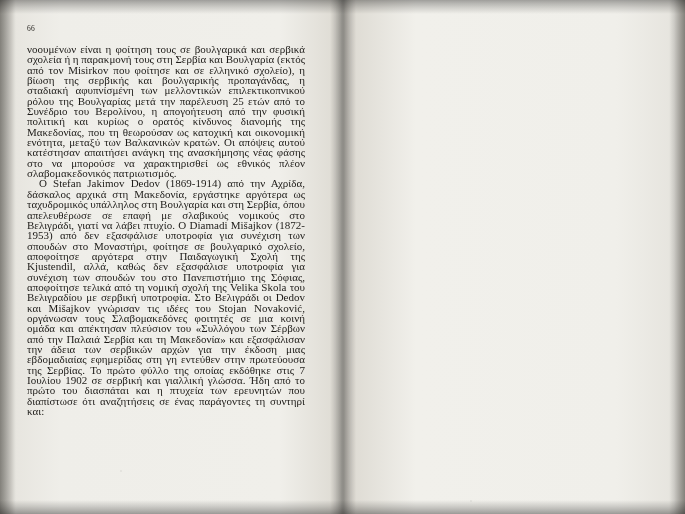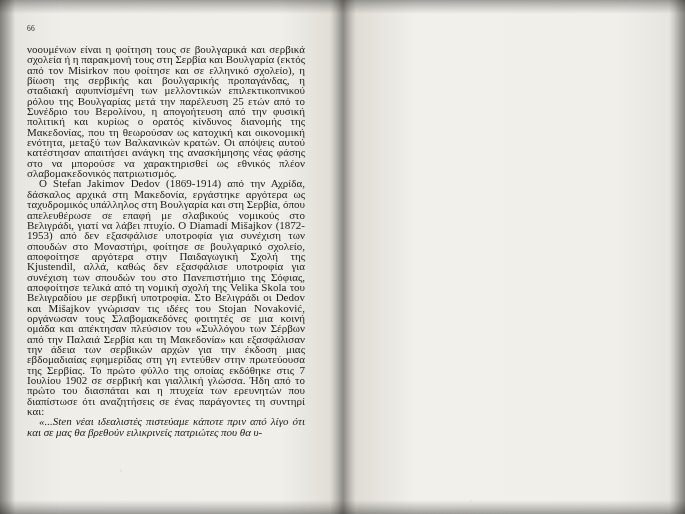--- a/index.html
+++ b/index.html
@@ -116,21 +116,20 @@
 </head>
 <body>
 
 <div class="page-spread">
 
   <div class="paper left">
     <div class="folio left">66</div>
     <div class="column left">
       <p class="noindent">νοουμένων είναι η φοίτηση τους σε βουλγαρικά και σερβι­κά σχολεία ή η παρακμονή τους στη Σερβία και Βουλγαρία (εκτός από τον Misirkov που φοίτησε και σε ελληνικό σχο­λείο), η βίωση της σερβικής και βουλγαρικής προπαγάν­δας, η σταδιακή αφυπνίσμένη των μελλοντικών επιλεκτι­κοπνικού ρόλου της Βουλγαρίας μετά την παρέλευση 25 ε­τών από το Συνέδριο του Βερολίνου, η απογοήτευση από την φυσική πολιτική και κυρίως ο ορατός κίνδυνος διανο­μής της Μακεδονίας, που τη θεωρούσαν ως κατοχική και οικονομική ενότητα, μεταξύ των Βαλκανικών κρατών. Οι απόψεις αυτού κατέστησαν απαιτήσει ανάγκη της ανασκήμησης νέας φάσης στο να μπορούσε να χαρακτη­ρισθεί ως εθνικός πλέον σλαβομακεδονικός πατριωτισμός.</p>
       <p class="indent">Ο Stefan Jakimov Dedov (1869-1914) από την Αχρίδα, δάσκαλος αρχικά στη Μακεδονία, εργάστηκε αργότερα ως ταχυδρομικός υπάλληλος στη Βουλγαρία και στη Σερβία, ό­που απελευθέρωσε σε επαφή με σλαβικούς νομικούς στο Βελιγράδι, γιατί να λάβει πτυχίο. Ο Diamadi Mišajkov (1872-1953) από δεν εξασφάλισε υποτροφία για συνέχιση των σπουδών στο Μοναστήρι, φοίτησε σε βουλγαρικό σχολείο, αποφοίτησε αργότερα στην Παιδαγωγική Σχολή της Kjustendil, αλλά, καθώς δεν εξασφάλισε υποτροφία για συνέχιση των σπουδ­ών του στο Πανεπιστήμιο της Σόφιας, αποφοίτησε τελικά από τη νομική σχολή της Velika Skola του Βελιγραδίου με σερβική υποτροφία. Στο Βελιγράδι οι Dedov και Mišajkov γνώρισαν τις ιδέες του Stojan Novaković, οργάνωσαν τους Σλαβομακεδόνες φοιτητές σε μια κοινή ομάδα και απέκτη­σαν πλεύσιον του «Συλλόγου των Σέρβων από την Παλαιά Σερβία και τη Μακεδονία» και εξασφάλισαν την άδεια των σερβικών αρχών για την έκδοση μιας εβδομαδιαίας εφημε­ρίδας στη γη εντεύθεν στην πρωτεύουσα της Σερβίας. Το πρώτο φύλλο της οποίας εκδόθηκε στις 7 Ιουλίου 1902 σε σερβική και γιαλλική γλώσσα. Ήδη από το πρώτο του διασπάται και η πτυχεία των ερευνητών που διαπίστωσε ότι αναζητήσεις σε ένας παράγοντες τη συντηρί και:</p>
-      <p class="quote">«...Sten νέαι ιδεαλιστές πιστεύαμε κάποτε πριν από λίγο ότι και σε μας θα βρεθούν ειλικρινείς πατριώτες που θα υ-</p>
     </div>
   </div>
 
   <div class="paper right">
     
     
     
     
   </div>
 

